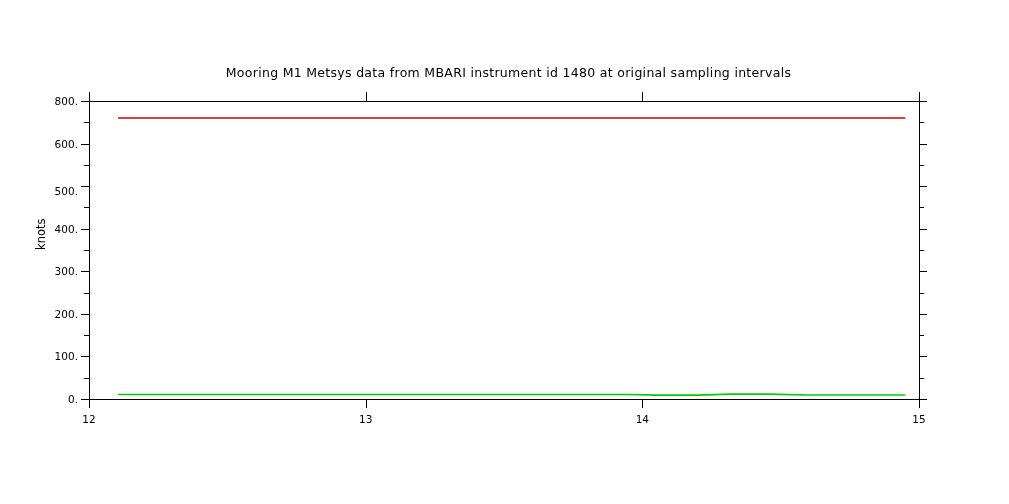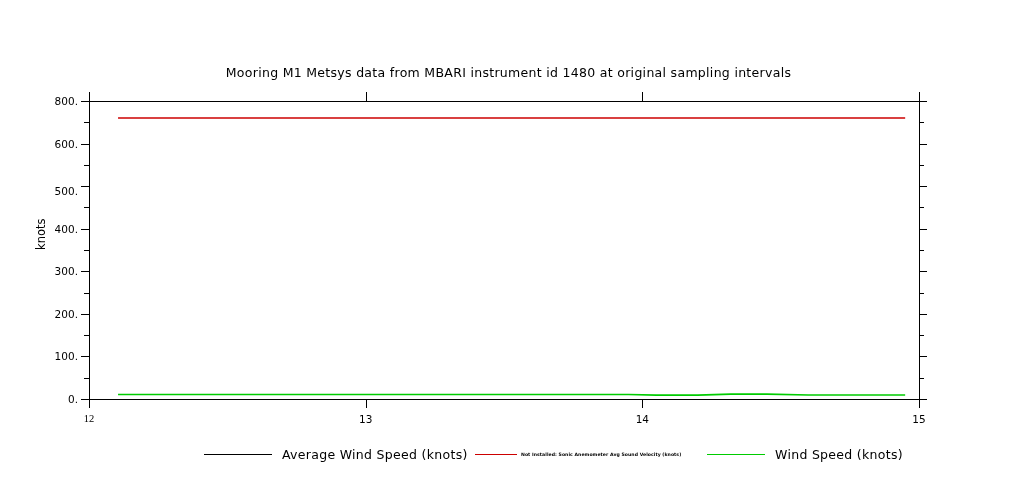--- a/index.html
+++ b/index.html
@@ -137,21 +137,21 @@
         <div class="ytick minor" style="top: 106.429px;"></div>
         <div class="ytick-r minor" style="top: 106.429px;"></div>
         <div class="ytick minor" style="top: 63.8571px;"></div>
         <div class="ytick-r minor" style="top: 63.8571px;"></div>
         <div class="ytick minor" style="top: 21.2857px;"></div>
         <div class="ytick-r minor" style="top: 21.2857px;"></div>
       </div>
     <div id="xticks">
         <div class="xtick" style="left: 0px;"></div>
         <div class="xtick-t" style="left: 0px;"></div>
-        <div class="xlabel" style="left: 0px; font-family: Liberation Serif, serif;">12</div>
+        <div class="xlabel" style="left: 0px;">12</div>
         <div class="xtick" style="left: 276.667px;"></div>
         <div class="xtick-t" style="left: 276.667px;"></div>
         <div class="xlabel" style="left: 276.667px;">13</div>
         <div class="xtick" style="left: 553.333px;"></div>
         <div class="xtick-t" style="left: 553.333px;"></div>
         <div class="xlabel" style="left: 553.333px; text-align: center;">14</div>
         <div class="xtick" style="left: 830px;"></div>
         <div class="xtick-t" style="left: 830px;"></div>
         <div class="xlabel" style="left: 830px;">15</div>
       </div>
@@ -159,28 +159,14 @@
     <div class="series">
       <svg id="plot-svg" width="830" height="298" viewBox="0 0 830 298">
           <polyline points="29.05,17.03 110.67,17.03 221.33,17.03 332.00,17.03 442.67,17.03 553.33,17.03 664.00,17.03 774.67,17.03 816.17,17.03" fill="none" stroke="#cc0000" stroke-width="1.6"></polyline>
           <polyline points="29.05,293.53 96.83,293.53 166.00,293.53 249.00,293.53 318.17,293.53 401.17,293.53 475.87,293.53 539.50,293.53 567.17,294.17 608.67,294.17 641.87,293.10 677.83,293.10 719.33,293.96 752.53,293.96 788.50,293.96 816.17,293.96" fill="none" stroke="#00cc00" stroke-width="1.6"></polyline>
         </svg>
     </div>
   </div>
 
   <div class="yaxis-title">knots</div>
 
-  <div class="legend" id="legend">
-      <div class="leg-item" style="left: 204px;">
-        <span class="leg-line" style="width: 68px; border-top-color: rgb(0, 0, 0); margin-right: 10px;"></span>
-        <span class="leg-text">Average Wind Speed (knots)</span>
-      </div>
-      <div class="leg-item" style="left: 475px;">
-        <span class="leg-line" style="width: 42px; border-top-color: rgb(204, 0, 0); margin-right: 4px;"></span>
-        <span class="leg-text tiny">Not Installed: Sonic Anemometer Avg Sound Velocity (knots)</span>
-      </div>
-      <div class="leg-item" style="left: 707px;">
-        <span class="leg-line" style="width: 58px; border-top-color: rgb(0, 204, 0); margin-right: 10px;"></span>
-        <span class="leg-text">Wind Speed (knots)</span>
-      </div>
-    </div>
 
 </div>
 
 </body></html>

